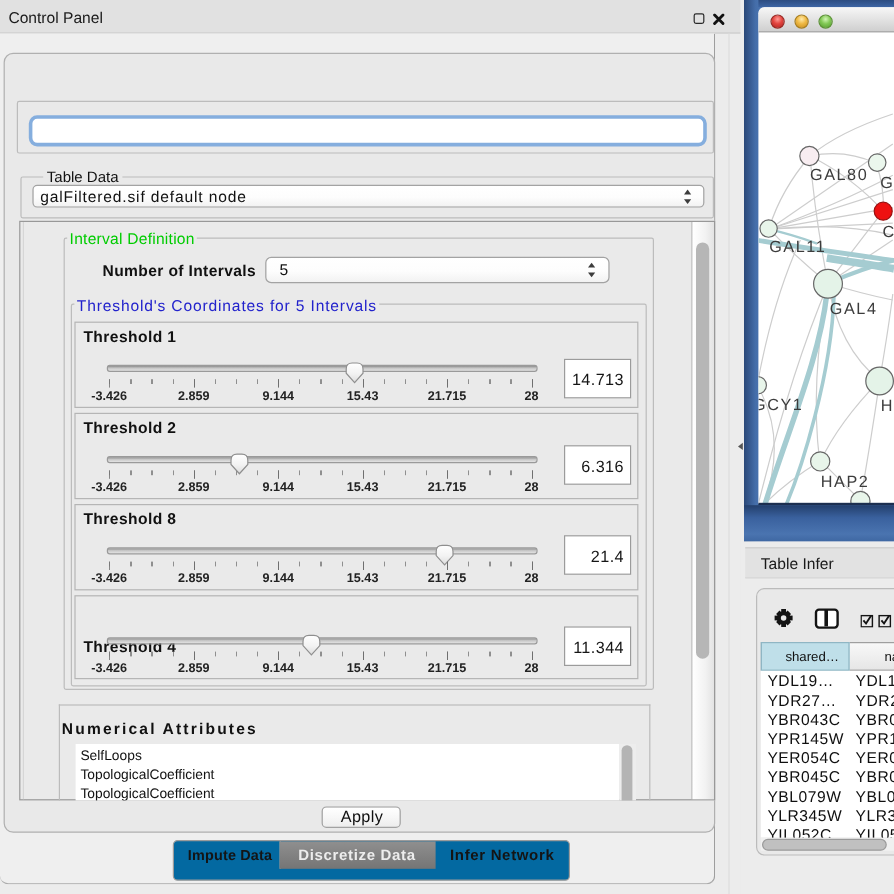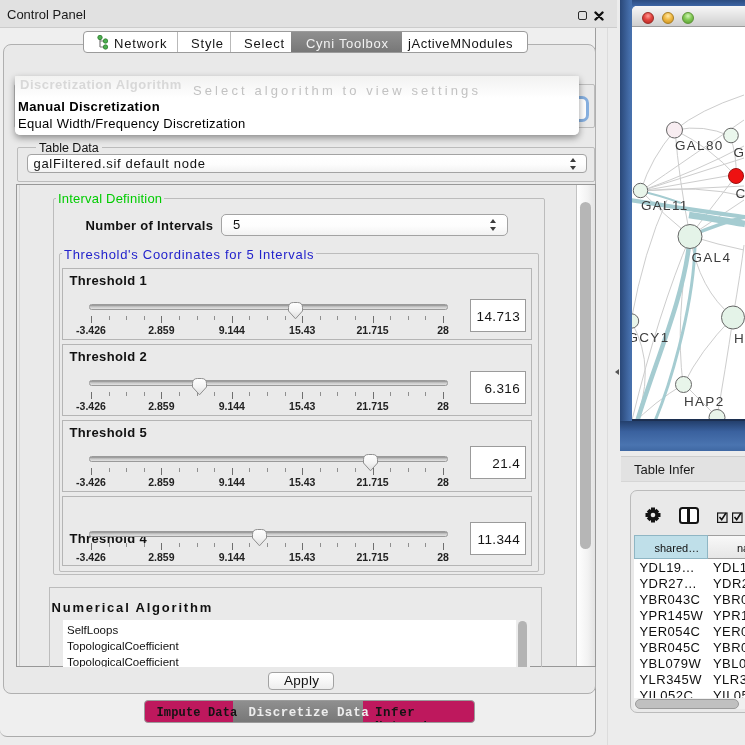--- a/index.html
+++ b/index.html
@@ -27,38 +27,20 @@
   <div class="abs" style="left:0;top:0;width:617px;height:745px;background:#ececec;">
 
     <div class="abs" style="left:0;top:0;width:617px;height:28px;background:#e1e1e1;border-bottom:1px solid #cccccc;box-sizing:border-box;"></div>
       <div class="abs" style="left:0;top:28px;width:596px;height:709px;background:#efefef;border-right:1px solid #9e9e9e;border-bottom:1px solid #ababab;border-radius:0 0 7px 7px;box-sizing:border-box;"></div>
     <div class="abs" style="left:7px;top:7px;font-size:13px;color:#1a1a1a;text-align:center;">Control Panel</div>
     <div class="abs" style="left:577.5px;top:10.5px;width:9px;height:9.5px;border:1.5px solid #2a2a2a;border-radius:2px;box-sizing:border-box;"></div>
     <svg class="abs" style="left:594px;top:10.5px;" width="10" height="10" viewBox="0 0 10 10">
         <path d="M1.5,1.5 L8.5,8.5 M8.5,1.5 L1.5,8.5" stroke="#111" stroke-width="2.4" stroke-linecap="round"></path>
       </svg>
 
-    <div class="abs" style="left:83px;top:30.5px;width:445px;height:22px;background:#ffffff;border:1px solid #9b9b9b;border-radius:4px;box-sizing:border-box;overflow:hidden;z-index:3;">
-      <div class="abs" style="left:0;top:0;width:94px;height:22px;"></div>
-      <div class="abs" style="left:93px;top:0;width:1px;height:22px;background:#b9b9b9;"></div>
-      <div class="abs" style="left:146px;top:0;width:1px;height:22px;background:#b9b9b9;"></div>
-      <div class="abs" style="left:207px;top:0;width:111px;height:22px;background:linear-gradient(180deg,#8f8f8f,#757575);"></div>
-
-      <svg class="abs" style="left:13px;top:3.5px;" width="12" height="15" viewBox="0 0 12 15">
-        <path d="M3,3 L3,12 M3,6 L8,6 M3,12 L8,12" stroke="#7a7a7a" stroke-width="1.2" fill="none"></path>
-        <circle cx="3" cy="2.5" r="2.2" fill="#4caf50" stroke="#2c7a2c" stroke-width="0.8"></circle>
-        <circle cx="8.5" cy="6" r="2.2" fill="#4caf50" stroke="#2c7a2c" stroke-width="0.8"></circle>
-        <circle cx="8.5" cy="12" r="2.2" fill="#4caf50" stroke="#2c7a2c" stroke-width="0.8"></circle>
-      </svg>
-      <div class="abs" style="left:30px;top:4.5px;font-size:13px;letter-spacing:0.8px;color:#141414;">Network</div>
-      <div class="abs" style="left:107px;top:4.5px;font-size:13px;letter-spacing:0.8px;color:#141414;">Style</div>
-      <div class="abs" style="left:160px;top:4.5px;font-size:13px;letter-spacing:0.8px;color:#141414;">Select</div>
-      <div class="abs" style="left:222px;top:4.5px;font-size:13px;letter-spacing:0.7px;color:#f2f2f2;">Cyni Toolbox</div>
-      <div class="abs" style="left:324px;top:4.5px;font-size:13px;letter-spacing:0.55px;color:#141414;">jActiveMNodules</div>
-    </div>
 
     <div class="abs" style="left:3px;top:44px;width:593px;height:650px;background:#e9e9e9;border:1px solid #b0b0b0;border-radius:8px;box-sizing:border-box;"></div>
 
     <div class="grpborder" style="left:14px;top:84px;width:579px;height:42px;"></div>
 
     <div class="abs" style="left:24px;top:96px;width:565px;height:26px;border:3px solid #85aede;border-radius:7px;background:#fff;box-sizing:border-box;"></div>
 
     <div class="grpborder" style="left:17px;top:147px;width:576px;height:33px;"></div>
     <div class="abs" style="left:36px;top:141px;font-size:12.5px;color:#111;background:#e9e9e9;padding:0 3px;">Table Data</div>
     <div class="combo" style="left:27px;top:154px;width:560px;height:19px;"></div>
@@ -121,21 +103,21 @@
     <div class="majorticks" style="top:392px;"></div>
     <div class="tick-label" style="left:91px;top:400px;">-3.426</div>
     <div class="tick-label" style="left:161.4px;top:400px;">2.859</div>
     <div class="tick-label" style="left:231.8px;top:400px;">9.144</div>
     <div class="tick-label" style="left:302.2px;top:400px;">15.43</div>
     <div class="tick-label" style="left:372.6px;top:400px;">21.715</div>
     <div class="tick-label" style="left:443px;top:400px;">28</div>
     <div class="vfield" style="top:371px;">6.316</div>
 
     <div class="thblock" style="top:420px;height:72px;"></div>
-    <div class="thlabel" style="top:425px;">Threshold 5</div>
+    <div class="thlabel" style="top:425px;">Threshold 8</div>
     <div class="track" style="top:456px;"></div>
     <svg class="abs" style="left:361.5px;top:452.5px;" width="17" height="19" viewBox="0 0 17 19">
         <path d="M1.5,10 L1.5,6.5 Q1.5,1.5 6.5,1.5 L10.5,1.5 Q15.5,1.5 15.5,6.5 L15.5,10 L8.5,17.8 Z" fill="url(#gth)" stroke="#8f8f8f" stroke-width="1"></path>
       </svg>
     <div class="minorticks" style="top:468px;"></div>
     <div class="majorticks" style="top:468px;"></div>
     <div class="tick-label" style="left:91px;top:476px;">-3.426</div>
     <div class="tick-label" style="left:161.4px;top:476px;">2.859</div>
     <div class="tick-label" style="left:231.8px;top:476px;">9.144</div>
     <div class="tick-label" style="left:302.2px;top:476px;">15.43</div>
@@ -153,33 +135,33 @@
     <div class="majorticks" style="top:543px;"></div>
     <div class="tick-label" style="left:91px;top:551px;">-3.426</div>
     <div class="tick-label" style="left:161.4px;top:551px;">2.859</div>
     <div class="tick-label" style="left:231.8px;top:551px;">9.144</div>
     <div class="tick-label" style="left:302.2px;top:551px;">15.43</div>
     <div class="tick-label" style="left:372.6px;top:551px;">21.715</div>
     <div class="tick-label" style="left:443px;top:551px;">28</div>
     <div class="vfield" style="top:521.5px;">11.344</div>
 
     <div class="abs" style="left:49px;top:586.5px;width:493px;height:80px;border:1px solid #bcbcbc;border-bottom:none;box-sizing:border-box;"></div>
-    <div class="abs" style="left:51.5px;top:599.5px;font-size:13px;letter-spacing:1.8px;font-weight:bold;color:#111;">Numerical Algorithm</div>
+    <div class="abs" style="left:51.5px;top:599.5px;font-size:13px;letter-spacing:1.8px;font-weight:bold;color:#111;">Numerical Attributes</div>
     <div class="abs" style="left:63px;top:620px;width:453px;height:46.5px;background:#ffffff;overflow:hidden;">
       <div class="abs" style="left:4px;top:4px;font-size:11.5px;color:#111;">SelfLoops</div>
       <div class="abs" style="left:4px;top:20px;font-size:11.5px;color:#111;">TopologicalCoefficient</div>
       <div class="abs" style="left:4px;top:36px;font-size:11.5px;color:#111;">TopologicalCoefficient</div>
     </div>
     <div class="abs" style="left:516px;top:620px;width:14px;height:46.5px;background:#ededed;"></div>
     <div class="abs" style="left:518px;top:621px;width:9px;height:46px;background:#b4b4b4;border-radius:4.5px 4.5px 0 0;"></div>
 
     <div class="abs" style="left:268px;top:672px;width:66px;height:18px;background:linear-gradient(180deg,#ffffff,#f7f7f7 50%,#ededed);border:1px solid #a2a2a2;border-radius:4px;box-sizing:border-box;"></div>
     <div class="abs" style="left:284px;top:672.5px;font-size:13.5px;letter-spacing:0.3px;color:#111;">Apply</div>
 
-    <div class="abs" style="left:143.5px;top:700px;width:331px;height:23px;background:#be185d;border:1px solid #9b9b9b;border-radius:4px;box-sizing:border-box;overflow:hidden;font-family:Liberation Mono, monospace;">
+    <div class="abs" style="left:143.5px;top:700px;width:331px;height:34px;background:#0369a1;border:1px solid #9b9b9b;border-radius:4px;box-sizing:border-box;overflow:hidden;">
       <div class="abs" style="left:88px;top:0;width:1px;height:23px;background:#b9b9b9;"></div>
       <div class="abs" style="left:88px;top:0;width:130px;height:23px;background:linear-gradient(180deg,#8f8f8f,#757575);"></div>
       <div class="abs" style="left:12px;top:5px;font-size:12px;letter-spacing:0.15px;font-weight:600;color:#141414;">Impute Data</div>
       <div class="abs" style="left:104px;top:5px;font-size:12.5px;letter-spacing:0.55px;font-weight:600;color:#ededed;">Discretize Data</div>
       <div class="abs" style="left:230.5px;top:5px;font-size:12.5px;letter-spacing:0.55px;font-weight:600;color:#141414;">Infer Network</div>
     </div>
   </div>
 
   <div class="abs" style="left:607px;top:28px;width:1px;height:717px;background:#dcdcdc;"></div>
   <div class="abs" style="left:614.5px;top:368.5px;width:0;height:0;border-top:3px solid transparent;border-bottom:3px solid transparent;border-right:4.5px solid #555555;"></div>
@@ -305,20 +287,14 @@
       <div class="rowtext" style="left:82px;top:165px;">YBL079W</div>
     <div class="rowtext" style="left:8.5px;top:181px;">YLR345W</div>
       <div class="rowtext" style="left:82px;top:181px;">YLR345W</div>
     <div class="rowtext" style="left:8.5px;top:197px;">YIL052C</div>
       <div class="rowtext" style="left:82px;top:197px;">YIL052C</div>
 
     <div class="abs" style="left:3px;top:207px;width:117px;height:11px;background:#f0f0f0;"></div>
     <div class="abs" style="left:3.5px;top:207.5px;width:104px;height:10px;background:#c0c0c0;border:1px solid #9a9a9a;border-radius:5px;box-sizing:border-box;"></div>
   </div>
 
-  <div class="abs" style="left:15px;top:75.5px;width:563.5px;height:59.5px;background:linear-gradient(180deg,#f2f2f1 0px,#fafafa 14px,#ffffff 22px);border-radius:1px 1px 5px 5px;box-shadow:0 3px 7px rgba(0,0,0,0.4);">
-    <div class="abs" style="left:5px;top:1.5px;font-size:13px;letter-spacing:0.5px;font-weight:600;color:#d8d8d8;white-space:nowrap;">Discretization Algorithm</div>
-    <div class="abs" style="left:178px;top:7.5px;font-size:13px;letter-spacing:3.1px;color:#c2c2c2;white-space:nowrap;">Select algorithm to view settings</div>
-    <div class="abs" style="left:3px;top:23px;font-size:13px;letter-spacing:0.4px;font-weight:bold;color:#000;white-space:nowrap;">Manual Discretization</div>
-    <div class="abs" style="left:3px;top:40px;font-size:13px;letter-spacing:0.3px;color:#000;white-space:nowrap;">Equal Width/Frequency Discretization</div>
-  </div>
 
 </div>
 
 </body></html>

